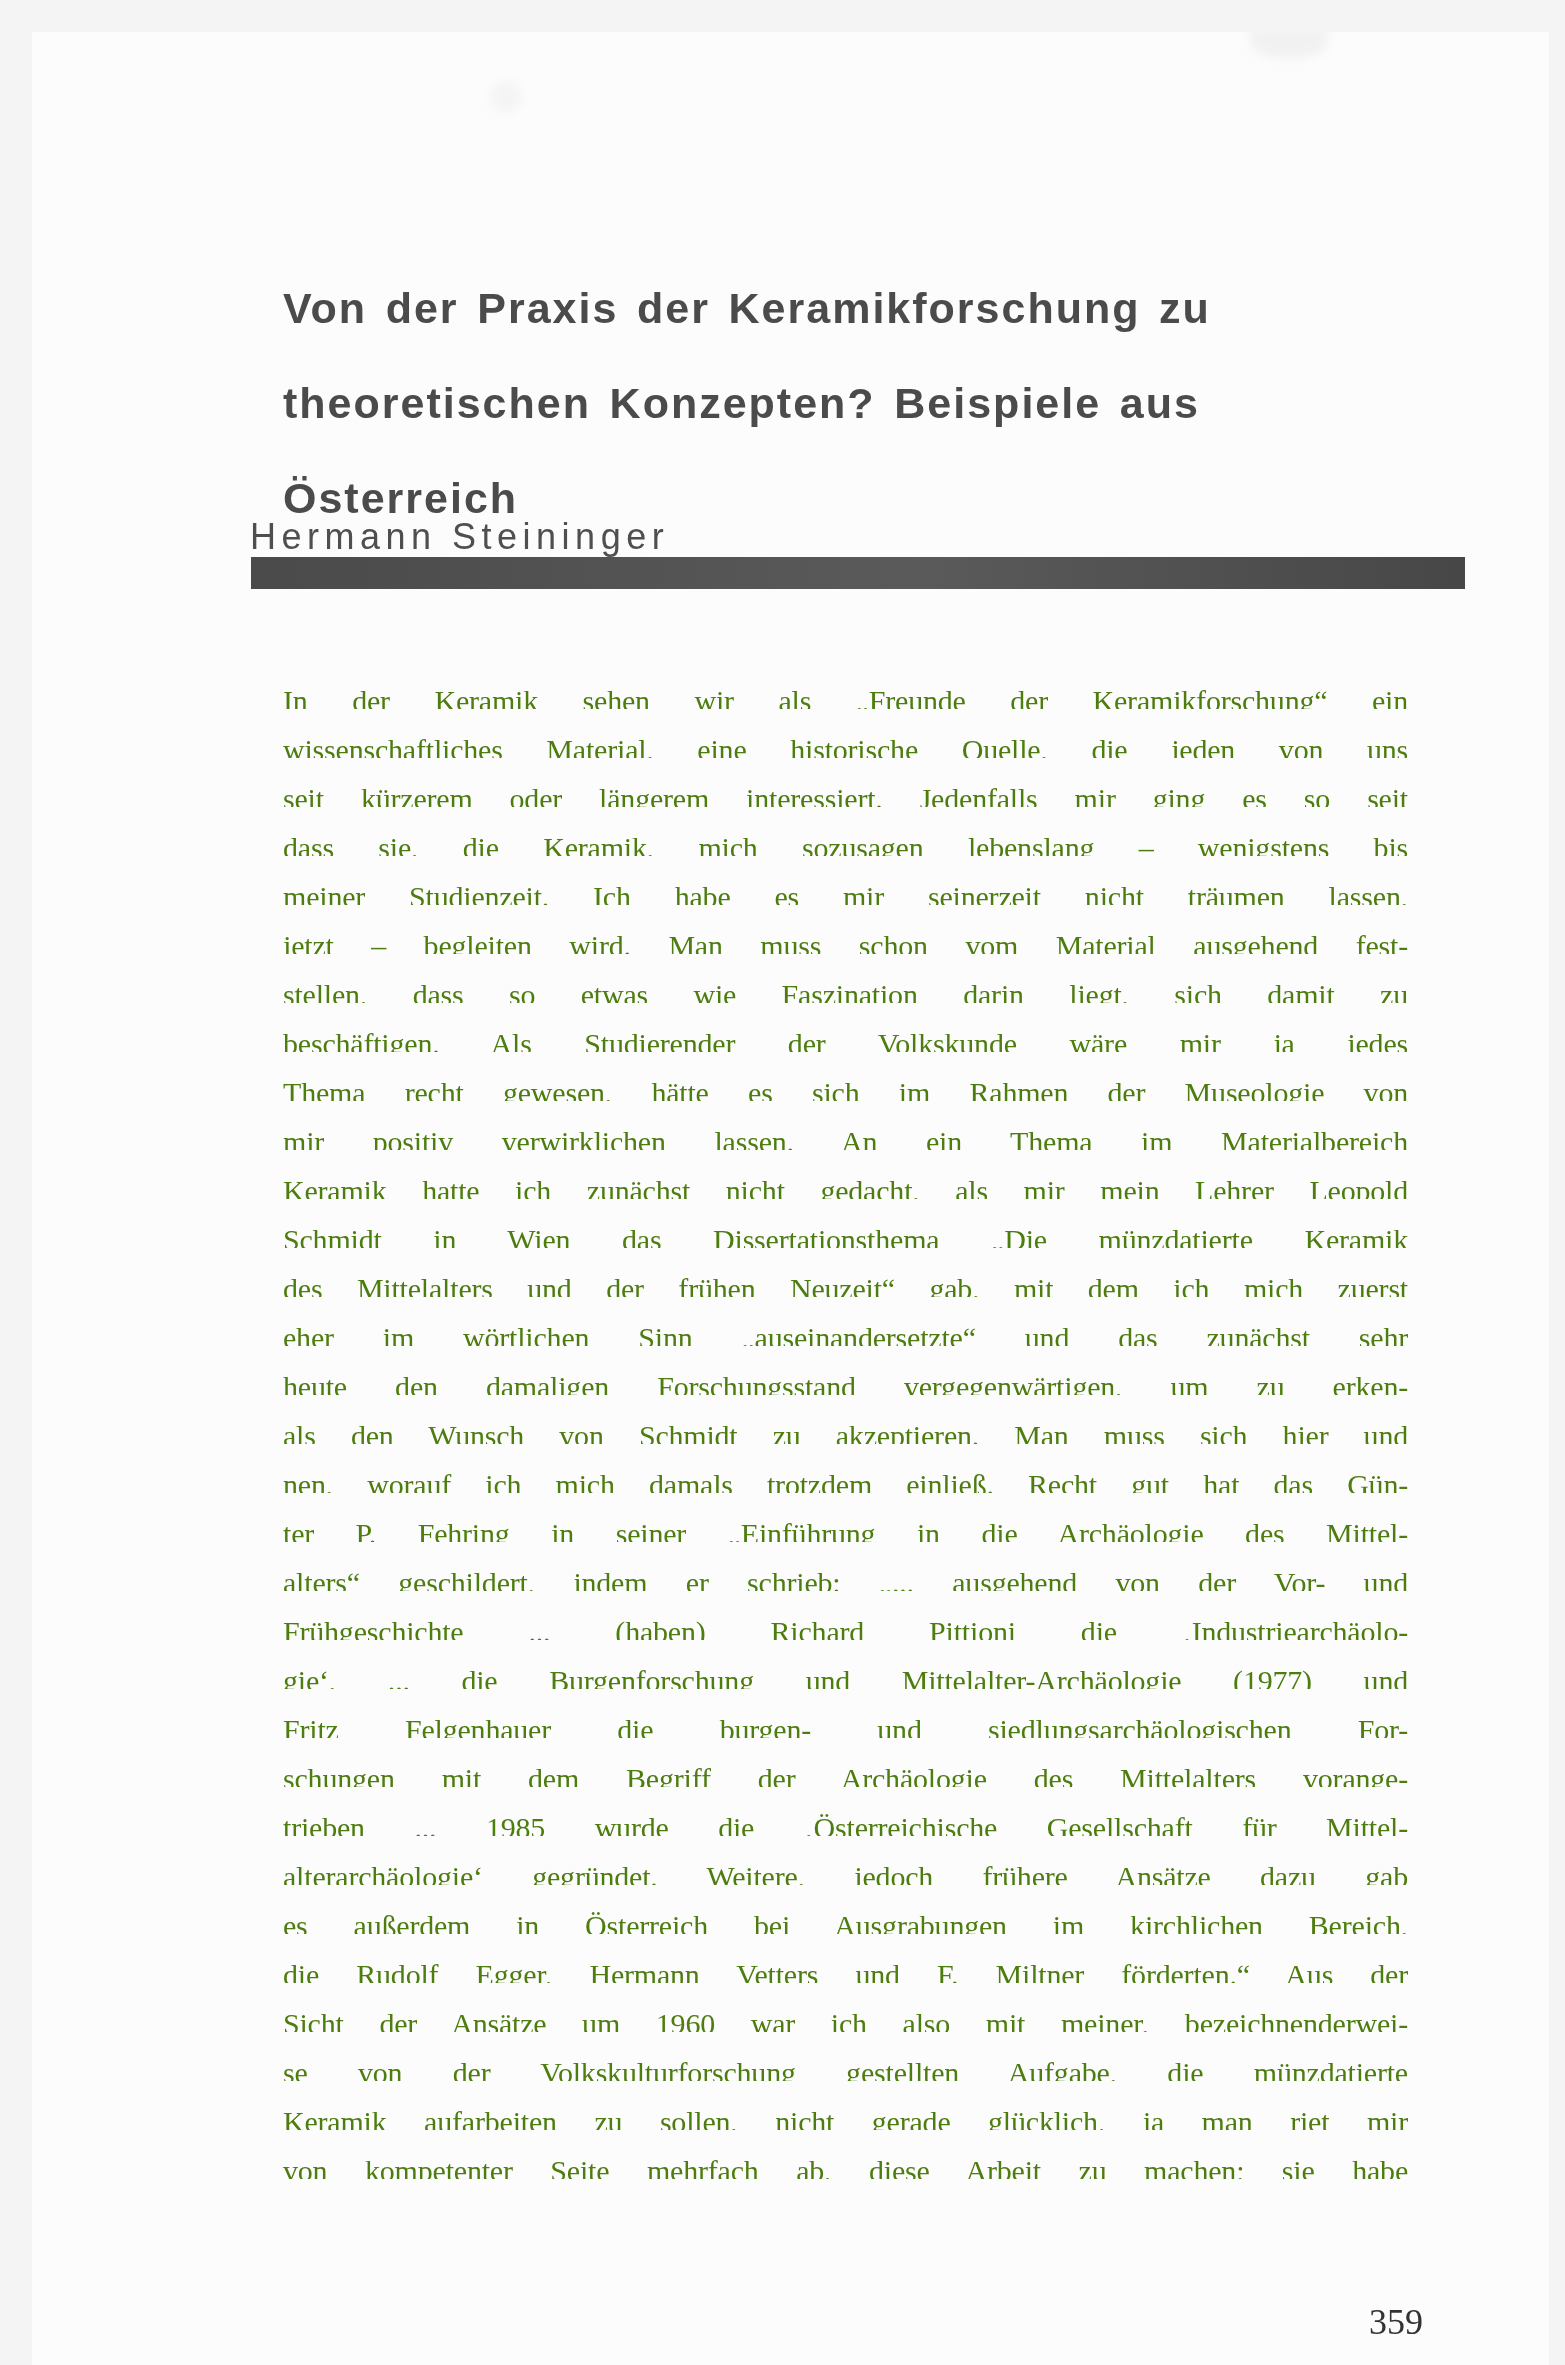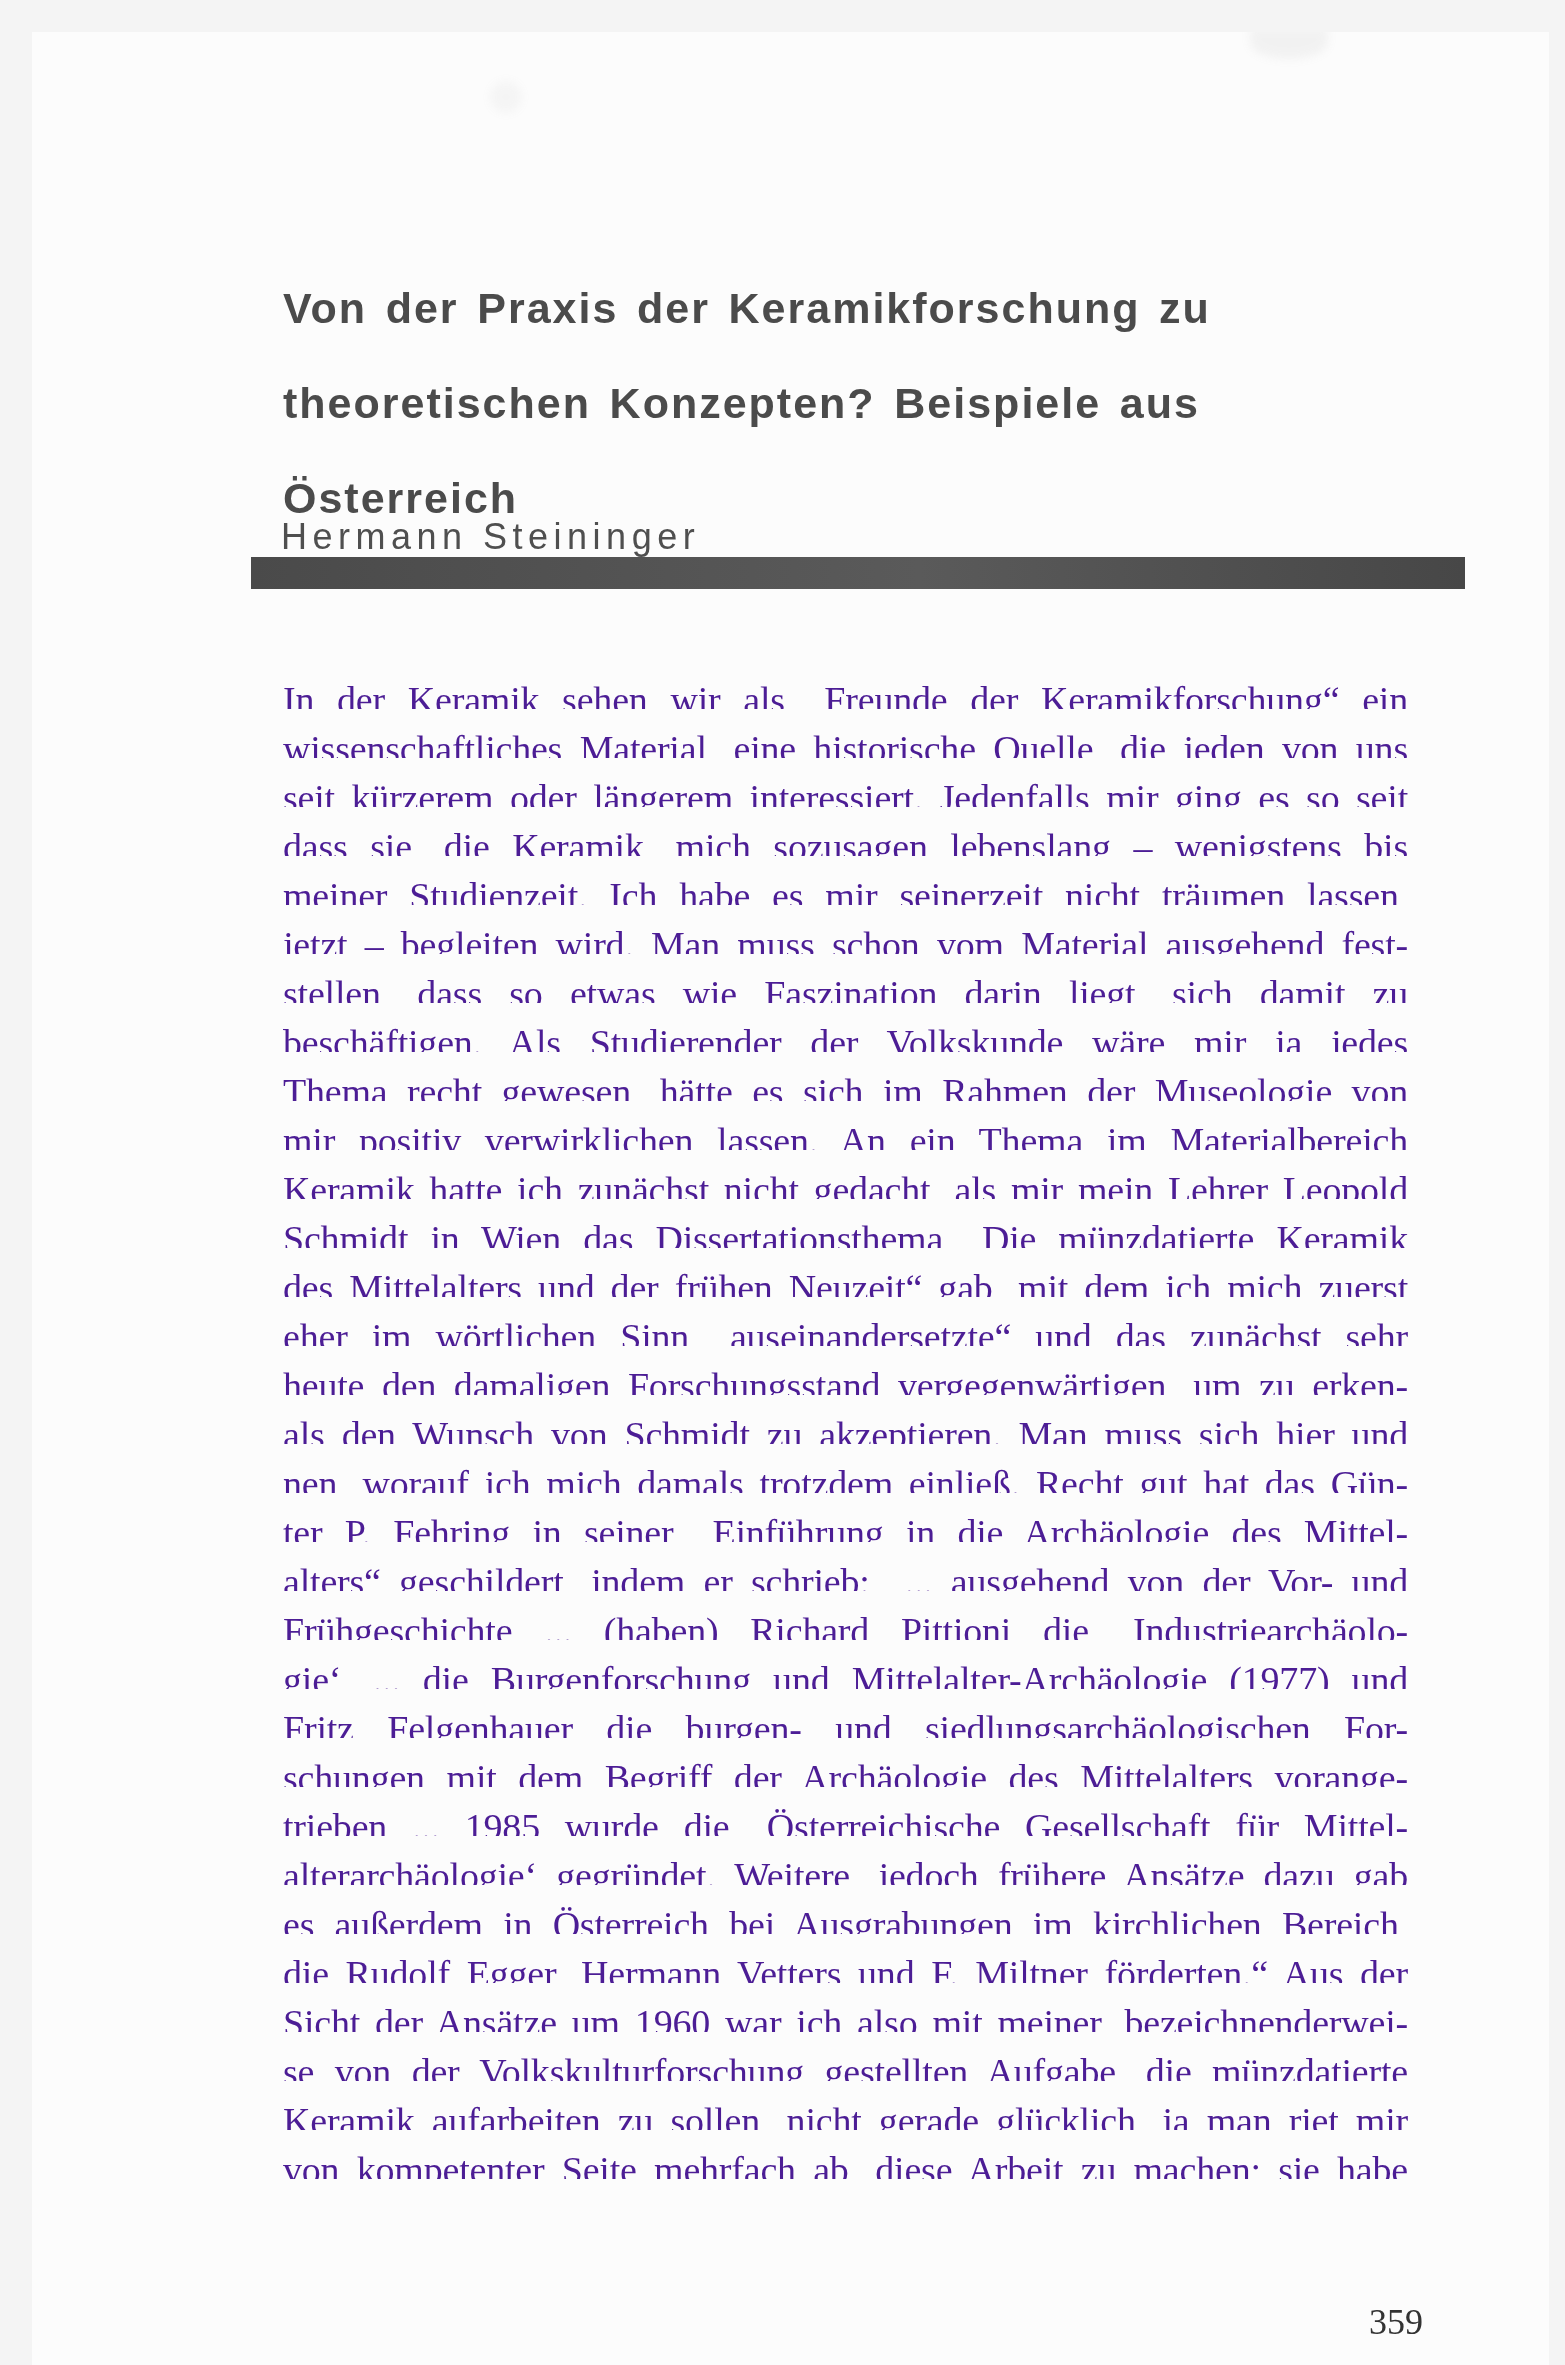--- a/index.html
+++ b/index.html
@@ -27,21 +27,21 @@
     font-size: 43px;
     line-height: 63px;
     letter-spacing: 2px;
     word-spacing: 4.7px;
     color: #4b4b4b;
   }
   .title .title-line { display: block; }
 
   .author {
     position: absolute;
-    left: 233px; top: 466px;
+    left: 202px; top: 466px;
     width: 1221px;
     font-family: "Liberation Sans", sans-serif;
     font-weight: 400;
     font-size: 36px;
     line-height: 45px;
     letter-spacing: 5.5px;
     color: #4f4f4f;
   }
 
   .rule {
@@ -50,30 +50,30 @@
     width: 1214px; height: 3.1px;
     background: linear-gradient(to right, #4a4a4a, #5a5a5a 55%, #474747);
   }
 
   .body-text {
     position: absolute;
     left: 219px; top: 612px;
     width: 1189px;
   }
   .bline {
-    font-size: 38px;
+    font-size: 30px;
     line-height: 49px;
     height: 49px;
     overflow: hidden;
     letter-spacing: -0.2px;
     text-align: justify;
     text-align-last: justify;
     -moz-text-align-last: justify;
     white-space: nowrap;
-    color: #4c1d95;
+    color: #4d7c0f;
   }
 
   .pagenum {
     position: absolute;
     left: 218px; top: 2252px;
     width: 1189px;
     text-align: right;
     font-size: 36px;
     line-height: 44px;
     color: #333333;

